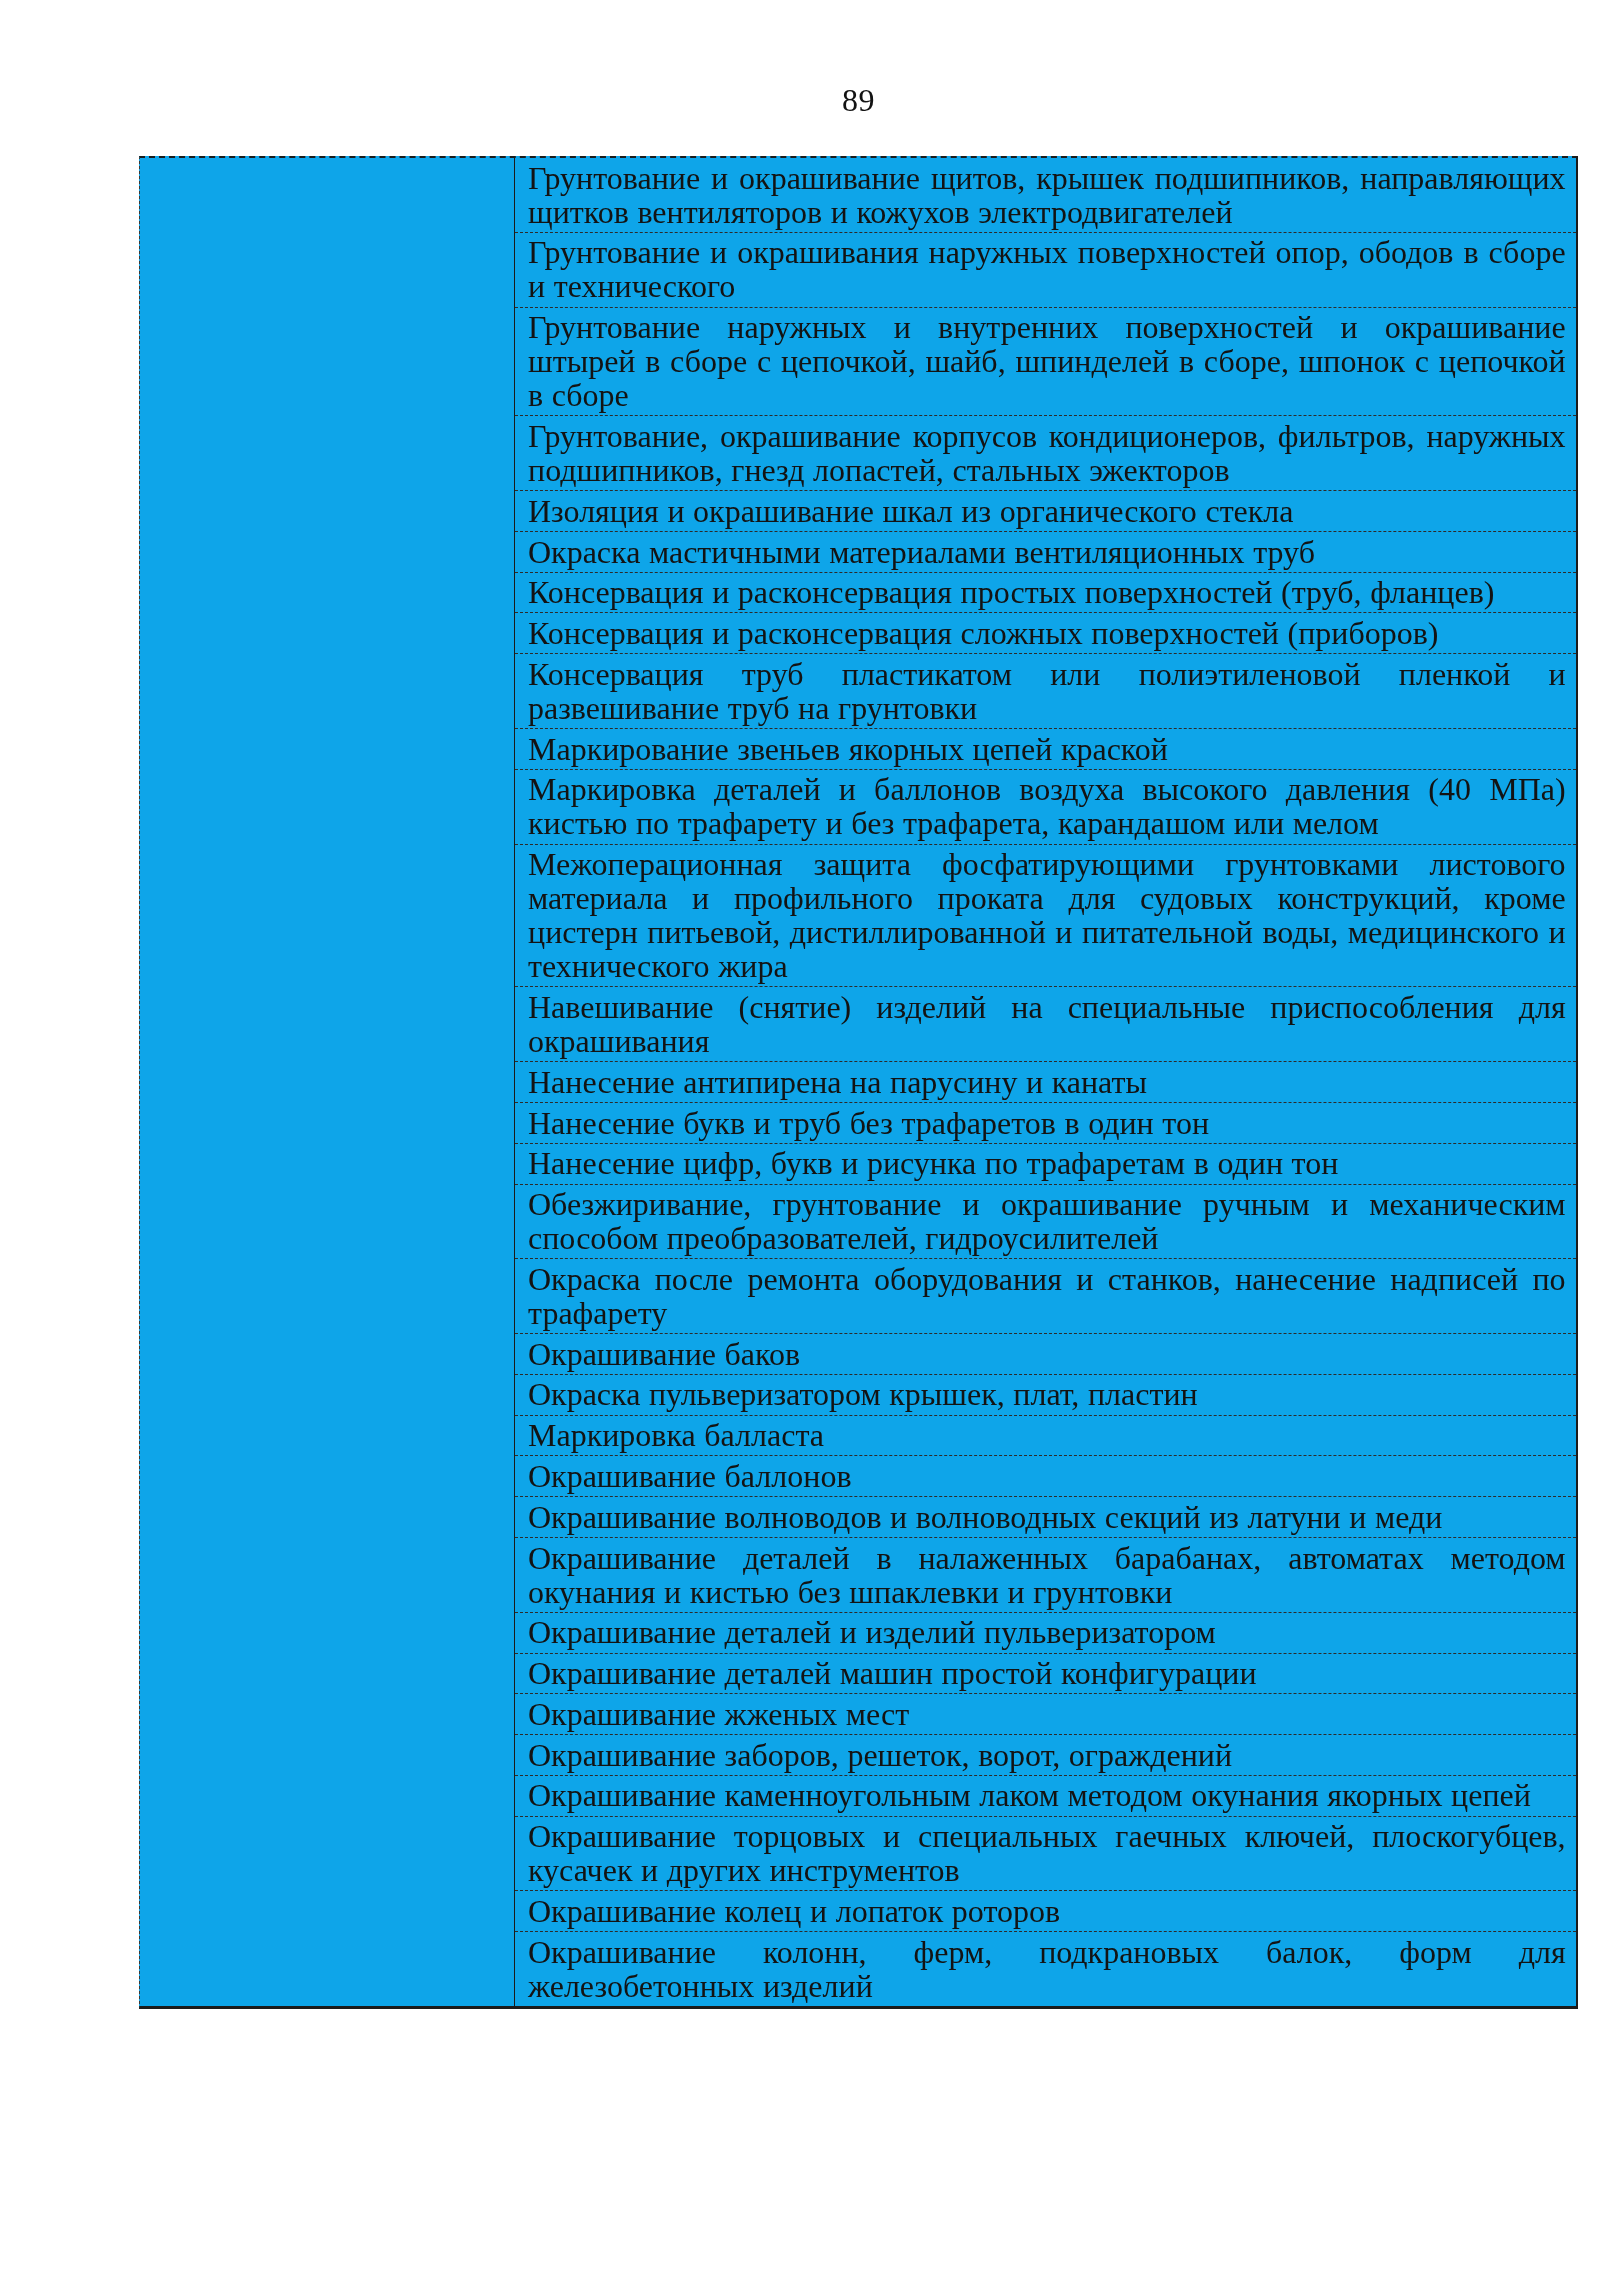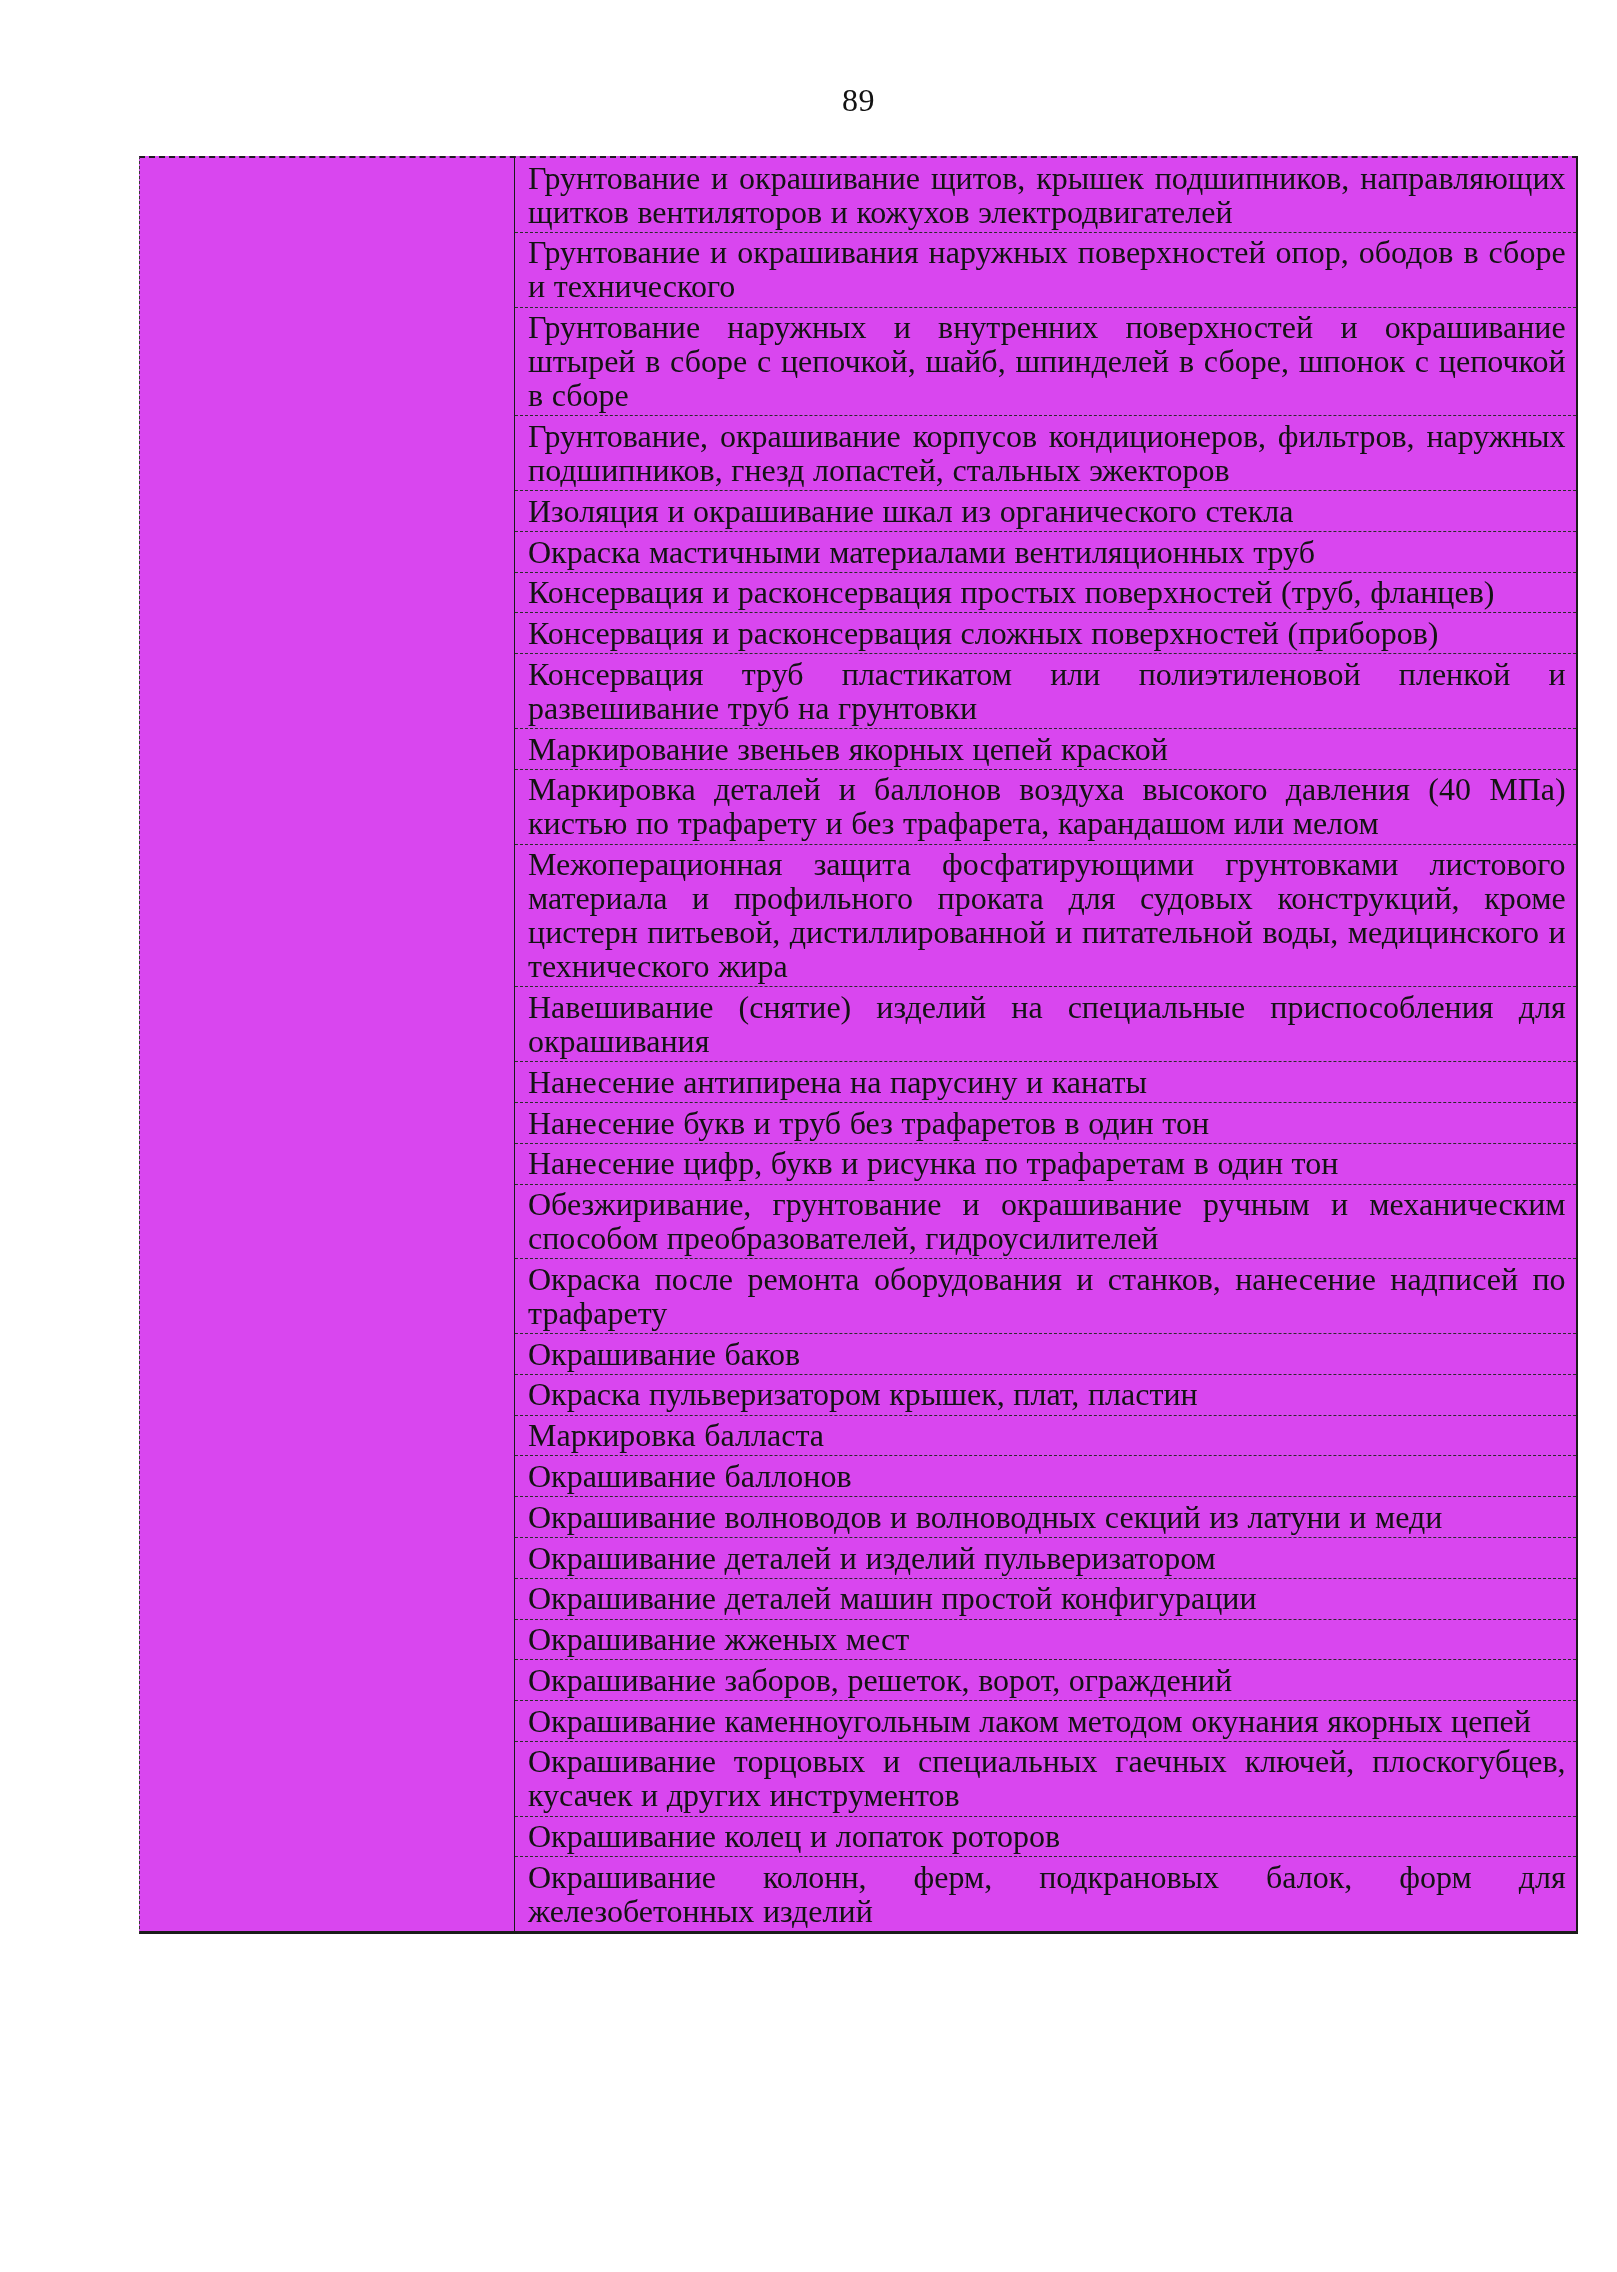--- a/index.html
+++ b/index.html
@@ -30,21 +30,21 @@
     left: 139px;
     top: 156px;
     width: 1439px;
     box-sizing: border-box;
     display: flex;
     align-items: stretch;
     border-top: 2.6px dashed #1b1b1b;
     border-bottom: 3.2px solid #1b1b1b;
     border-right: 2.6px solid #1b1b1b;
     border-left: 1.3px dashed #3a3a3a;
-    background: #d946ef;
+    background: #0ea5e9;
   }
   .left-col {
     flex: 0 0 375px;
     width: 375px;
     box-sizing: border-box;
     border-right: 1.9px solid #1b1b1b;
   }
   .right-col {
     flex: 1 1 auto;
     display: flex;
@@ -88,20 +88,21 @@
       <div class="row">Нанесение антипирена на парусину и канаты</div>
       <div class="row">Нанесение букв и труб без трафаретов в один тон</div>
       <div class="row">Нанесение цифр, букв и рисунка по трафаретам в один тон</div>
       <div class="row">Обезжиривание, грунтование и окрашивание ручным и механическим способом преобразователей, гидроусилителей</div>
       <div class="row">Окраска после ремонта оборудования и станков, нанесение надписей по трафарету</div>
       <div class="row">Окрашивание баков</div>
       <div class="row">Окраска пульверизатором крышек, плат, пластин</div>
       <div class="row">Маркировка балласта</div>
       <div class="row">Окрашивание баллонов</div>
       <div class="row">Окрашивание волноводов и волноводных секций из латуни и меди</div>
+      <div class="row">Окрашивание деталей в налаженных барабанах, автоматах методом окунания и кистью без шпаклевки и грунтовки</div>
       <div class="row">Окрашивание деталей и изделий пульверизатором</div>
       <div class="row">Окрашивание деталей машин простой конфигурации</div>
       <div class="row">Окрашивание жженых мест</div>
       <div class="row">Окрашивание заборов, решеток, ворот, ограждений</div>
       <div class="row">Окрашивание каменноугольным лаком методом окунания якорных цепей</div>
       <div class="row">Окрашивание торцовых и специальных гаечных ключей, плоскогубцев, кусачек и других инструментов</div>
       <div class="row">Окрашивание колец и лопаток роторов</div>
       <div class="row">Окрашивание колонн, ферм, подкрановых балок, форм для железобетонных изделий</div>
     </div>
 </div>

